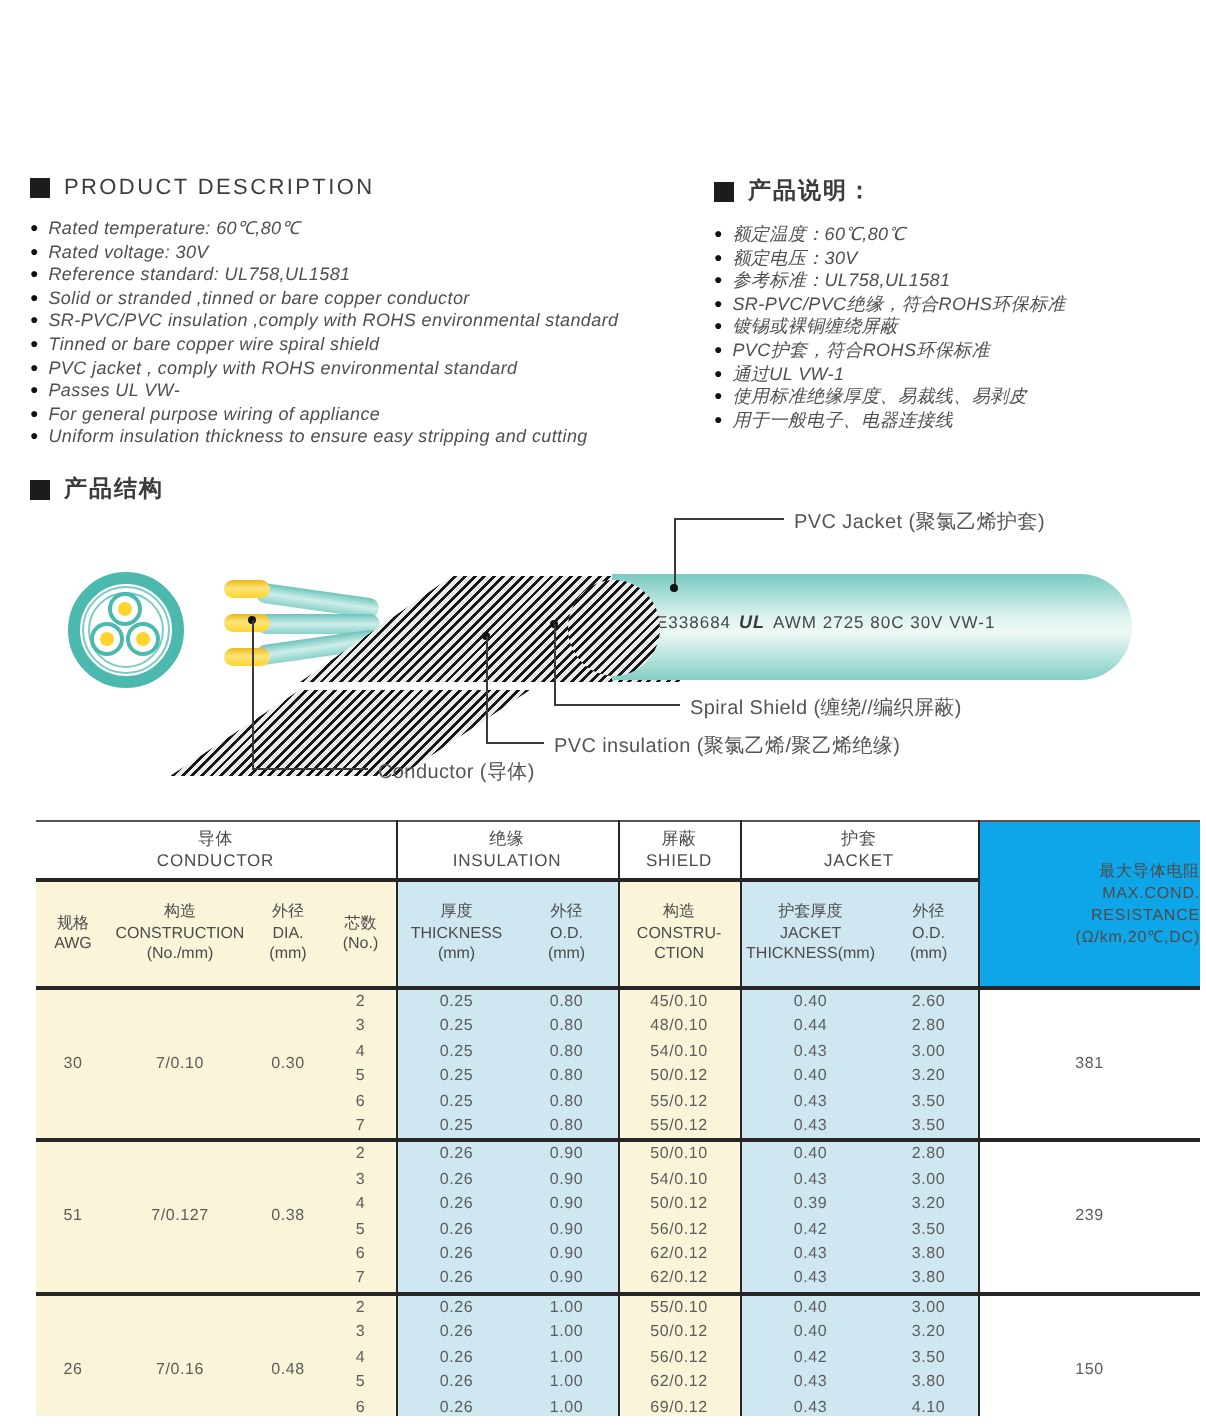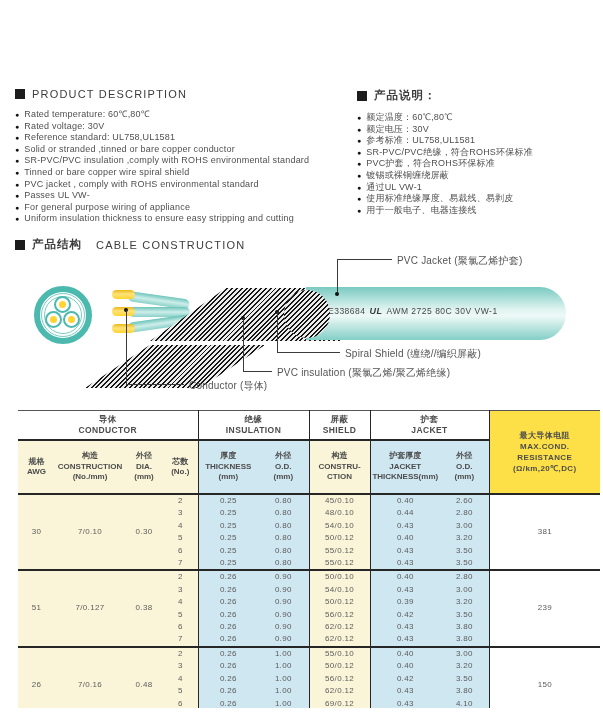--- a/index.html
+++ b/index.html
@@ -7,21 +7,21 @@
   .page{position:relative;width:603px;height:708px;background:#fff;overflow:hidden;color:#4a4a4a;}
 
   
   .sec-head{display:flex;align-items:center;}
   .sq{width:10px;height:10px;background:#1c1c1c;display:inline-block;margin-right:7px;flex:0 0 auto;}
   .sec-title{font-size:11px;letter-spacing:1.2px;color:#3c3c3c;}
   .sec-title-cn{font-size:11.5px;font-weight:bold;color:#3c3c3c;letter-spacing:1px;font-family:Liberation Serif, serif;}
 
   
   ul.blist{list-style:none;margin:9px 0 0 0;padding:0;}
-  ul.blist li{display:flex;align-items:flex-start;line-height:11.6px;font-size:9px;color:#4f4f4f;}
+  ul.blist li{display:flex;align-items:flex-start;line-height:11.6px;font-size:9px;color:#4f4f4f;font-style:italic;}
   .blt{font-size:7px;line-height:11.6px;margin-right:5px;color:#111;flex:0 0 auto;}
   .blt-text{white-space:nowrap;letter-spacing:0.2px;}
 
   .desc-en{position:absolute;left:15px;top:88px;width:340px;}
   .desc-cn{position:absolute;left:357px;top:88px;width:246px;}
   .construction-head{position:absolute;left:15px;top:237px;}
   .construction-head .gap{display:inline-block;width:14px;}
 
   
   .diagram{position:absolute;left:0;top:248px;width:603px;height:158px;}
@@ -60,24 +60,24 @@
   .ul-mark{font-weight:bold;font-style:italic;font-size:9px;margin:0 4px;color:#3a3a3a;}
 
   .lbl{position:absolute;font-size:10px;color:#555;white-space:nowrap;letter-spacing:0.2px;}
   .lead{position:absolute;background:#3a3a3a;}
   .dot{position:absolute;width:4px;height:4px;border-radius:50%;background:#111;}
 
   
   .spec-table{position:absolute;left:18px;top:410px;border-collapse:collapse;table-layout:fixed;
               width:582px;border-top:1px solid #555;border-bottom:2px solid #262626;}
   .spec-table th,.spec-table td{padding:0;margin:0;text-align:center;vertical-align:middle;}
-  .spec-table thead th{font-weight:bold;white-space:pre-line;color:#4c4c4c;}
+  .spec-table thead th{font-weight:normal;white-space:pre-line;color:#4c4c4c;}
   .spec-table .ghrow th{height:28px;font-size:8.5px;line-height:11px;border-bottom:2px solid #262626;letter-spacing:0.4px;}
   .spec-table .shrow th{height:52px;font-size:8px;line-height:10.5px;border-bottom:2px solid #262626;}
-  .spec-table th.res{font-size:8px;line-height:11px;background:#fde047;}
+  .spec-table th.res{font-size:8px;line-height:11px;background:#0ea5e9;text-align:right;}
   .spec-table tbody td{height:12.4px;line-height:12.4px;font-size:8px;color:#5c5c5c;letter-spacing:0.3px;}
   .y{background:#FAF5D8;} .b{background:#CFE7F1;} .w{background:#fff;}
   .gb{border-right:1.5px solid #262626;}
   tr.gs td{border-top:2px solid #262626;}
 </style>
 </head>
 <body>
 
 <div class="page">
 
@@ -147,46 +147,45 @@
         <li>
           <span class="blt">●</span>
           <span class="blt-text">参考标准：UL758,UL1581</span>
         </li>
         <li>
           <span class="blt">●</span>
           <span class="blt-text">SR-PVC/PVC绝缘，符合ROHS环保标准</span>
         </li>
         <li>
           <span class="blt">●</span>
+          <span class="blt-text">镀锡或裸铜缠绕屏蔽</span>
+        </li>
+        <li>
+          <span class="blt">●</span>
           <span class="blt-text">PVC护套，符合ROHS环保标准</span>
-        </li>
-        <li>
-          <span class="blt">●</span>
-          <span class="blt-text">镀锡或裸铜缠绕屏蔽</span>
         </li>
         <li>
           <span class="blt">●</span>
           <span class="blt-text">通过UL VW-1</span>
         </li>
         <li>
           <span class="blt">●</span>
           <span class="blt-text">使用标准绝缘厚度、易裁线、易剥皮</span>
         </li>
         <li>
           <span class="blt">●</span>
           <span class="blt-text">用于一般电子、电器连接线</span>
         </li>
       </ul>
   </div>
 
   <div class="construction-head sec-head">
     <span class="sq"></span>
     <span class="sec-title-cn">产品结构</span>
     <span class="gap"></span>
-    <span class="sec-title">CABLE CONSTRUCTION</span>
   </div>
 
   <div class="diagram">
 
     <div class="xsection">
       <span class="xs-ring xs-r1"></span>
       <span class="xs-ring xs-r2"></span>
       <span class="cond-circle cc-top">
           <i></i>
         </span>

